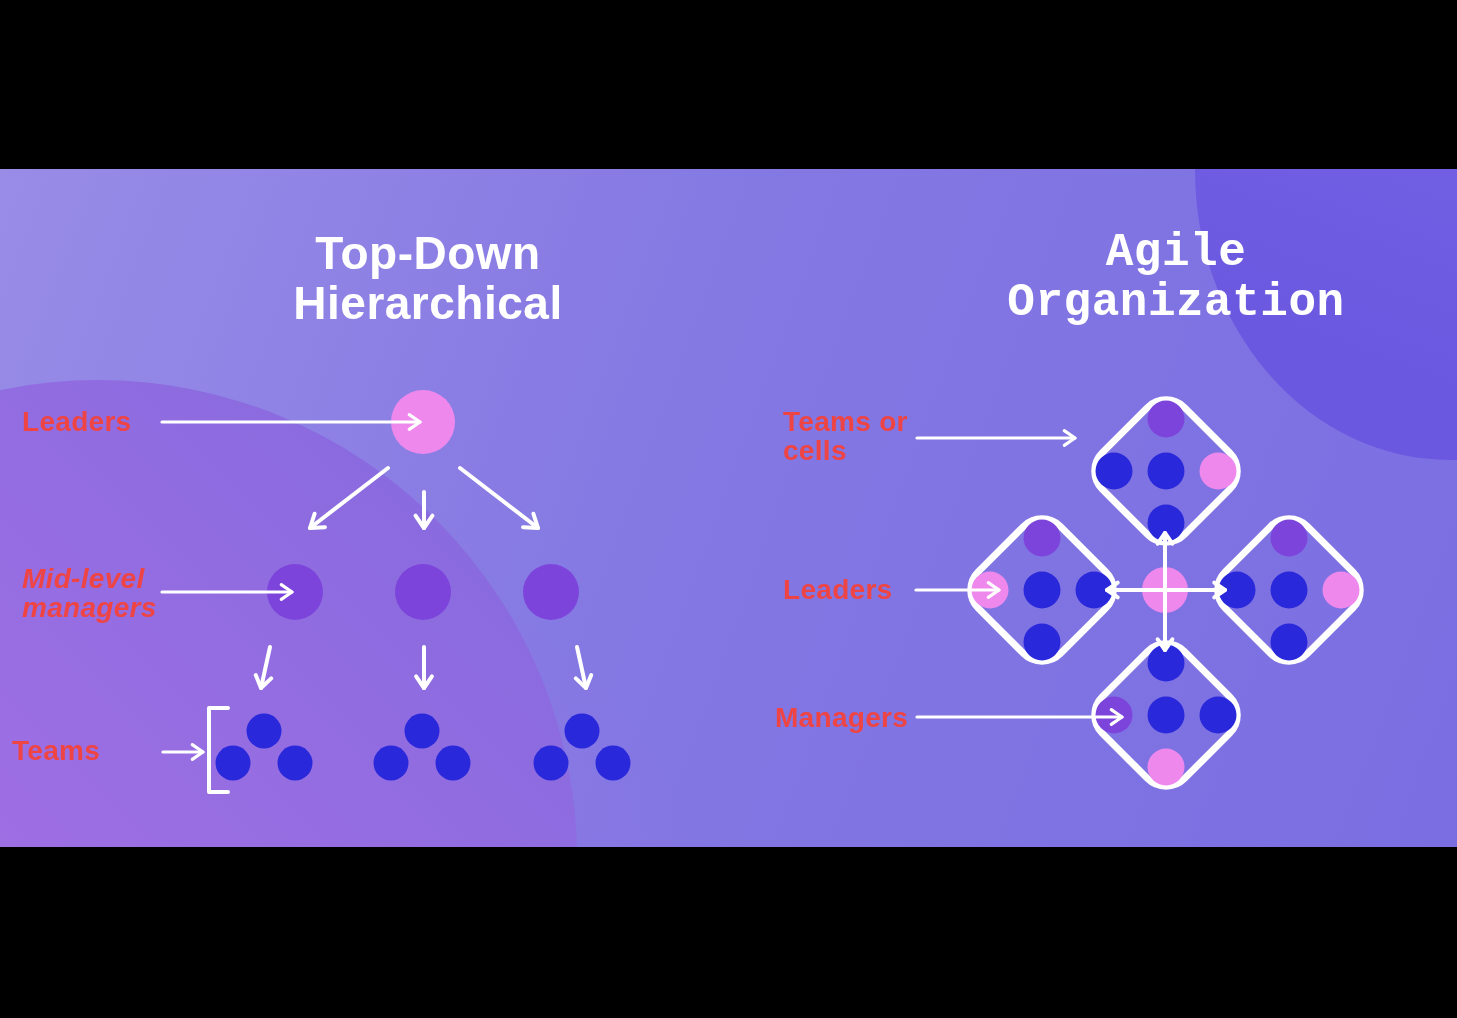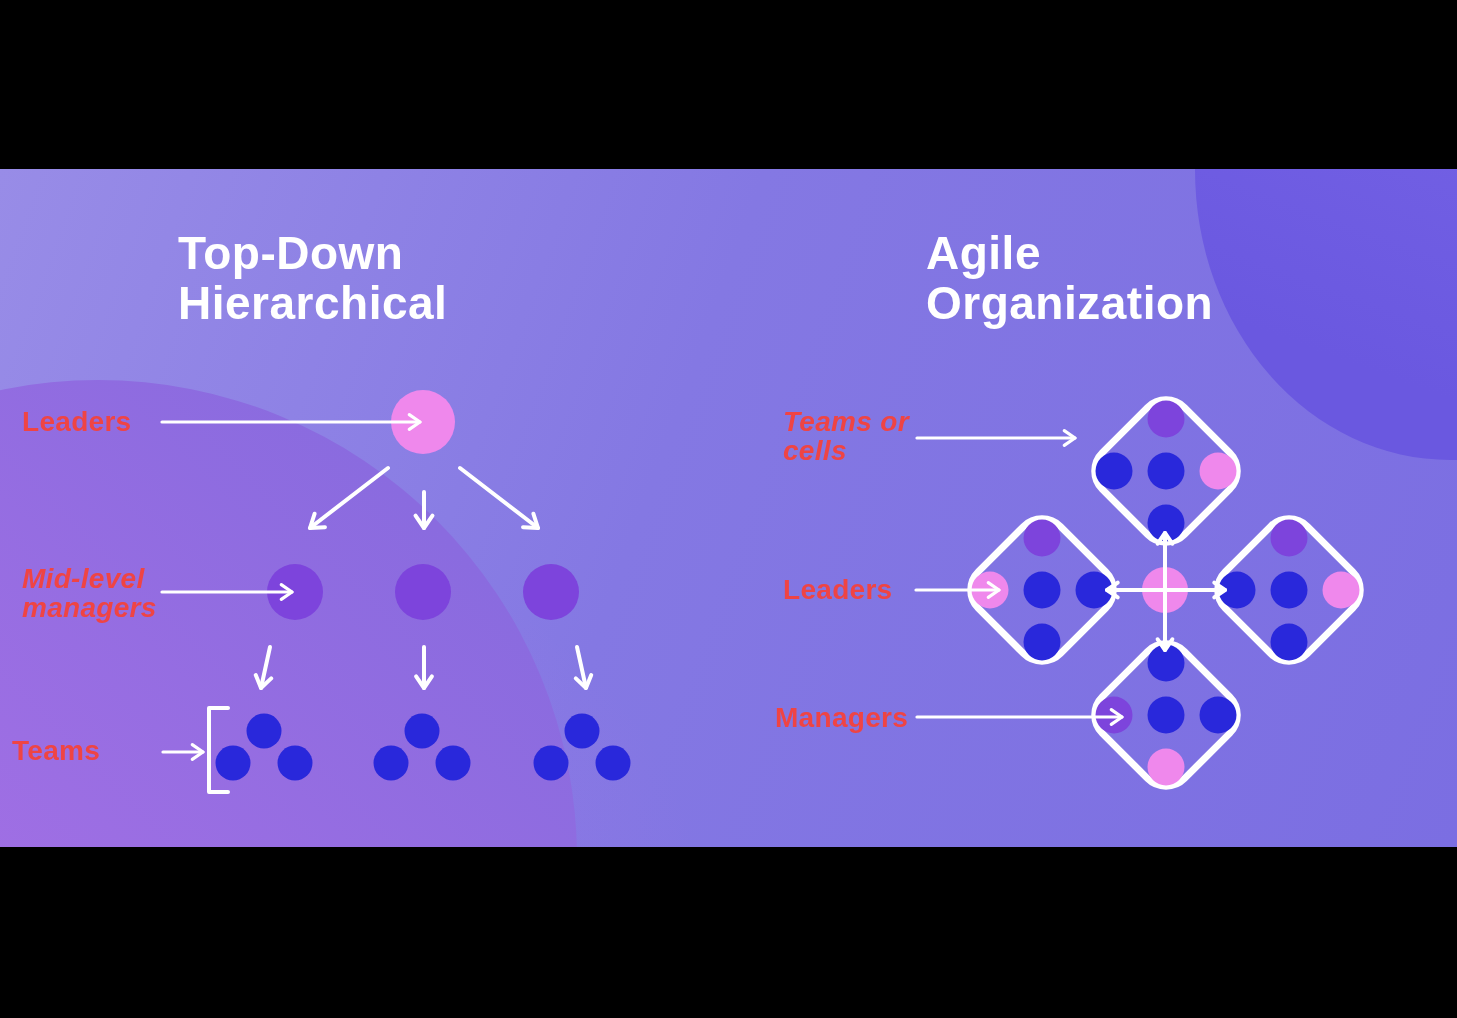--- a/index.html
+++ b/index.html
@@ -6,29 +6,29 @@
   .stage{position:relative;width:1457px;height:1018px;overflow:hidden;
          font-family:"Liberation Sans",sans-serif;}
   .canvas{position:absolute;left:0;top:169px;width:1457px;height:678px;overflow:hidden;
           background:linear-gradient(110deg,#988ce7 0%,#8478e3 45%,#7b6ee2 100%);}
   .blob{position:absolute;left:-381px;top:211px;width:958px;height:958px;border-radius:50%;
         background:linear-gradient(225deg,#8a6bdf 15%,#b172e8 90%);}
   .corner-circle{position:absolute;left:1195px;top:-289px;width:510px;height:580px;border-radius:50%;
         background:linear-gradient(200deg,#7765e6 20%,#6a58e0 80%);}
   svg.diagram{position:absolute;left:0;top:0;width:1457px;height:1018px;display:block;}
   .title{position:absolute;color:#fff;font-weight:bold;font-size:46px;line-height:50px;
-         letter-spacing:.5px;}
+         text-align:center;letter-spacing:.5px;}
   .title-left{left:178px;top:228px;width:500px;}
-  .title-right{left:926px;top:228px;width:500px;}
+  .title-right{left:926px;top:228px;width:500px;font-family:Liberation Mono, monospace;}
   .label{position:absolute;color:#ef4444;font-weight:bold;font-size:28px;line-height:29px;
          letter-spacing:.3px;}
   .label-leaders-left{left:22px;top:407px;}
   .label-midlevel{left:22px;top:564px;font-style:italic;}
   .label-teams-left{left:12px;top:736px;}
-  .label-cells{left:783px;top:407px;font-style:italic;}
+  .label-cells{left:783px;top:407px;}
   .label-leaders-right{left:783px;top:575px;}
   .label-managers{left:775px;top:703px;}
 </style>
 </head>
 <body>
 
 <div class="stage" style="background: rgb(0, 0, 0);">
   <div class="canvas" style="background: radial-gradient(900px 620px at 8% 108%, rgba(187, 118, 236, 0.4), rgba(187, 118, 236, 0) 65%), linear-gradient(110deg, rgb(152, 140, 231) 0%, rgb(132, 120, 227) 45%, rgb(123, 110, 226) 100%);">
     <div class="blob" style="background: linear-gradient(225deg, rgb(138, 107, 223) 15%, rgb(177, 114, 232) 90%);"></div>
     <div class="corner-circle" style="background: linear-gradient(200deg, rgb(119, 101, 230) 20%, rgb(106, 88, 224) 80%);"></div>

